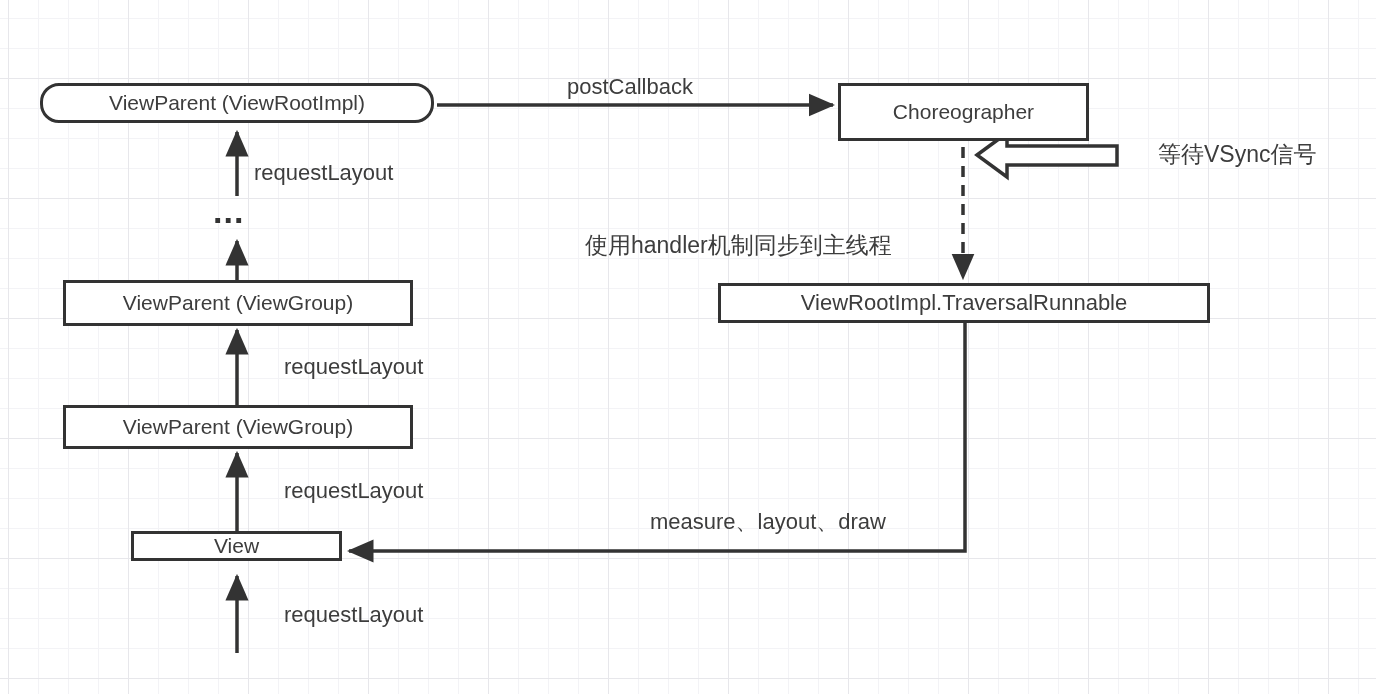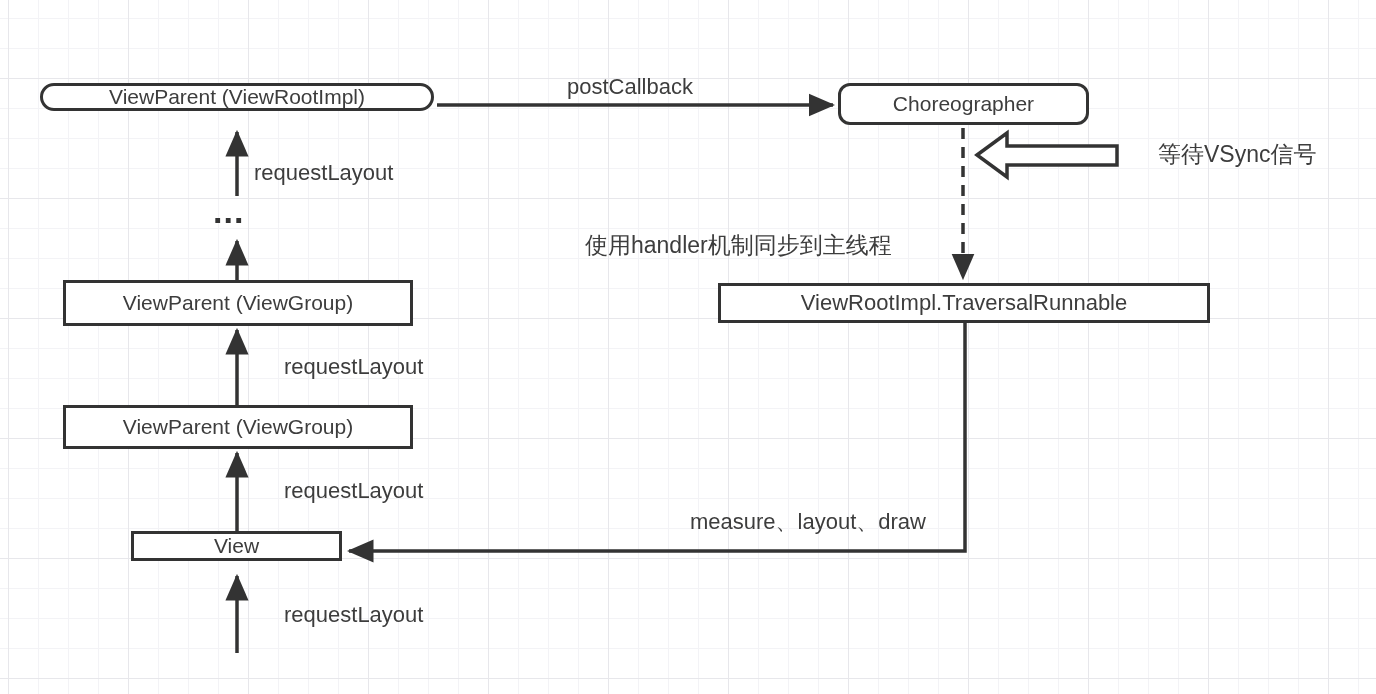--- a/index.html
+++ b/index.html
@@ -69,25 +69,25 @@
 
     <path d="M237,653 L237,576" stroke="#333333" stroke-width="3.5" fill="none" marker-end="url(#ah)"></path>
     <path d="M237,531 L237,453" stroke="#333333" stroke-width="3.5" fill="none" marker-end="url(#ah)"></path>
     <path d="M237,405 L237,330" stroke="#333333" stroke-width="3.5" fill="none" marker-end="url(#ah)"></path>
     <path d="M237,280 L237,241" stroke="#333333" stroke-width="3.5" fill="none" marker-end="url(#ah)"></path>
     <path d="M237,196 L237,132" stroke="#333333" stroke-width="3.5" fill="none" marker-end="url(#ah)"></path>
 
     <polygon points="977,155 1007,133 1007,146 1117,146 1117,165 1007,165 1007,177" fill="#ffffff" stroke="#333333" stroke-width="3.5" stroke-linejoin="miter"></polygon>
   </svg>
 
-  <div class="box" style="left:40px;top:83px;width:394px;height:28px;border-radius:19px;">
+  <div class="box" style="left:40px;top:83px;width:394px;height:40px;border-radius:19px;">
     <span>ViewParent (ViewRootImpl)</span>
   </div>
 
-  <div class="box" style="left:838px;top:83px;width:251px;height:42px;border-radius:12px;">
+  <div class="box" style="left:838px;top:83px;width:251px;height:58px;">
     <span>Choreographer</span>
   </div>
 
   <div class="box" style="left:718px;top:283px;width:492px;height:40px;font-size:22px;">
     <span>ViewRootImpl.TraversalRunnable</span>
   </div>
 
   <div class="box" style="left:63px;top:280px;width:350px;height:46px;">
     <span>ViewParent (ViewGroup)</span>
   </div>
@@ -109,15 +109,15 @@
   <div class="lbl" style="left:284px;top:354px;">requestLayout</div>
 
   <div class="lbl" style="left:284px;top:478px;">requestLayout</div>
 
   <div class="lbl" style="left:284px;top:602px;">requestLayout</div>
 
   <div class="lbl cjk" style="left:585px;top:230px;">使用handler机制同步到主线程</div>
 
   <div class="lbl cjk" style="left:1158px;top:139px;">等待VSync信号</div>
 
-  <div class="lbl" style="left:650px;top:507px;margin-left:40px;">measure、layout、draw</div>
+  <div class="lbl" style="left:650px;top:507px;">measure、layout、draw</div>
 
 </div>
 
 </body></html>

